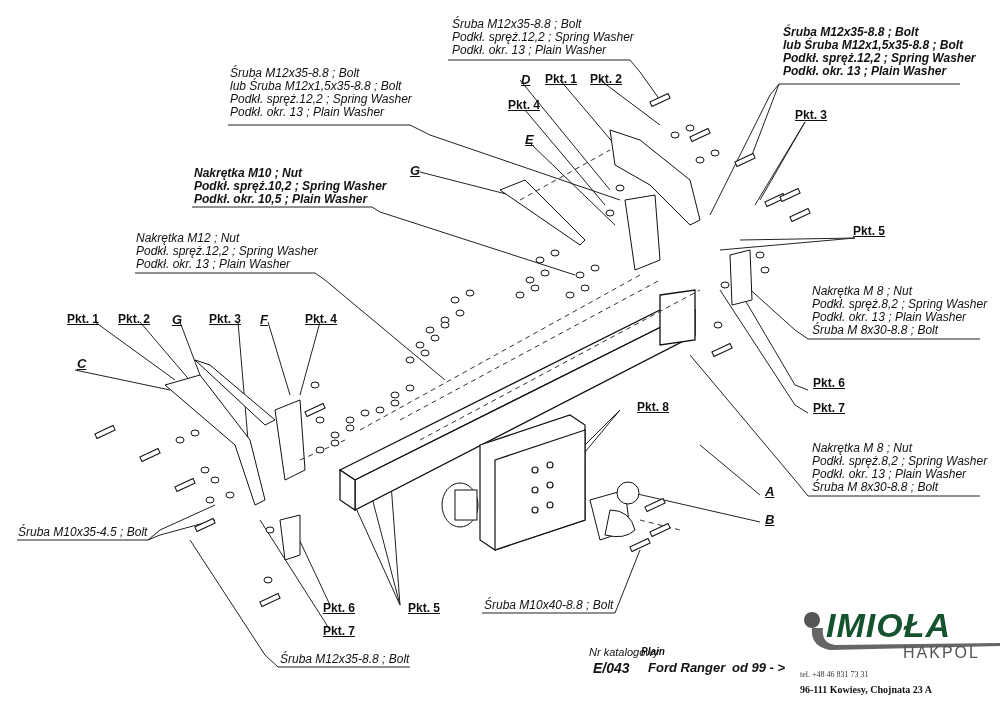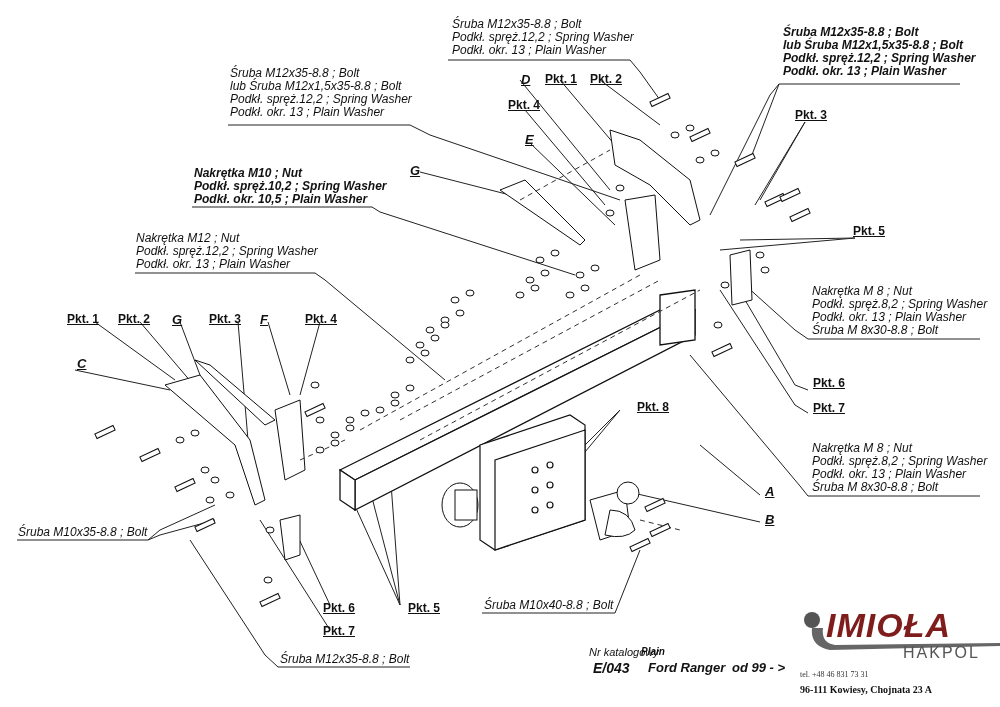--- a/index.html
+++ b/index.html
@@ -5,21 +5,21 @@
   html,body{margin:0;padding:0;background:#fff;}
   body{width:1000px;height:707px;position:relative;overflow:hidden;font-family:"Liberation Sans",sans-serif;color:#111;}
   svg#art{position:absolute;left:0;top:0;}
   .lbl{position:absolute;font-style:italic;font-size:12px;line-height:13px;white-space:nowrap;color:#111;}
   .lbl.b{font-weight:bold;}
   .lbl div{display:block;}
   .pkt{position:absolute;font-weight:bold;font-size:12px;text-decoration:underline;white-space:nowrap;}
   .letter{position:absolute;font-style:italic;font-weight:bold;font-size:13px;text-decoration:underline;}
   .foot-small{position:absolute;font-style:italic;font-size:11px;}
   .foot-big{position:absolute;font-style:italic;font-weight:bold;font-size:14px;text-align:center;}
-  .logo-text{position:absolute;font-style:italic;font-weight:bold;font-size:34px;color:#7f1d1d;letter-spacing:1px;}
+  .logo-text{position:absolute;font-style:italic;font-weight:bold;font-size:34px;color:#14532d;letter-spacing:1px;}
   .hakpol{position:absolute;font-size:16px;color:#555;letter-spacing:2px;}
   .addr{position:absolute;font-family:"Liberation Serif",serif;font-weight:bold;font-size:10px;}
   .tel{position:absolute;font-family:"Liberation Serif",serif;font-size:8px;color:#333;}
 </style>
 </head>
 <body>
 
 <svg id="art" width="1000" height="707" viewBox="0 0 1000 707">
   <g stroke="#222" stroke-width="1" fill="none">
 
@@ -230,21 +230,21 @@
   <div>Podkł. spręż.8,2 ; Spring Washer</div>
   <div>Podkł. okr. 13 ; Plain Washer</div>
   <div>Śruba M 8x30-8.8 ;  Bolt</div>
 </div>
 <div class="lbl" style="left:812px;top:442px">
   <div>Nakrętka  M 8 ; Nut</div>
   <div>Podkł. spręż.8,2 ; Spring Washer</div>
   <div>Podkł. okr. 13 ; Plain Washer</div>
   <div>Śruba M 8x30-8.8 ;  Bolt</div>
 </div>
-<div class="lbl" style="left:18px;top:526px">Śruba M10x35-8.8 ;  Bolt</div>
+<div class="lbl" style="left:18px;top:526px">Śruba M10x35-4.5 ;  Bolt</div>
 <div class="lbl" style="left:484px;top:599px">Śruba M10x40-8.8 ;  Bolt</div>
 <div class="lbl" style="left:280px;top:653px">Śruba M12x35-8.8 ;  Bolt</div>
 
 <span class="pkt" style="left:545px;top:72px">Pkt. 1</span>
 <span class="pkt" style="left:590px;top:72px">Pkt. 2</span>
 <span class="pkt" style="left:508px;top:98px">Pkt. 4</span>
 <span class="pkt" style="left:795px;top:108px">Pkt. 3</span>
 <span class="pkt" style="left:853px;top:224px">Pkt. 5</span>
 <span class="pkt" style="left:813px;top:376px">Pkt. 6</span>
 <span class="pkt" style="left:813px;top:401px">Pkt. 7</span>

